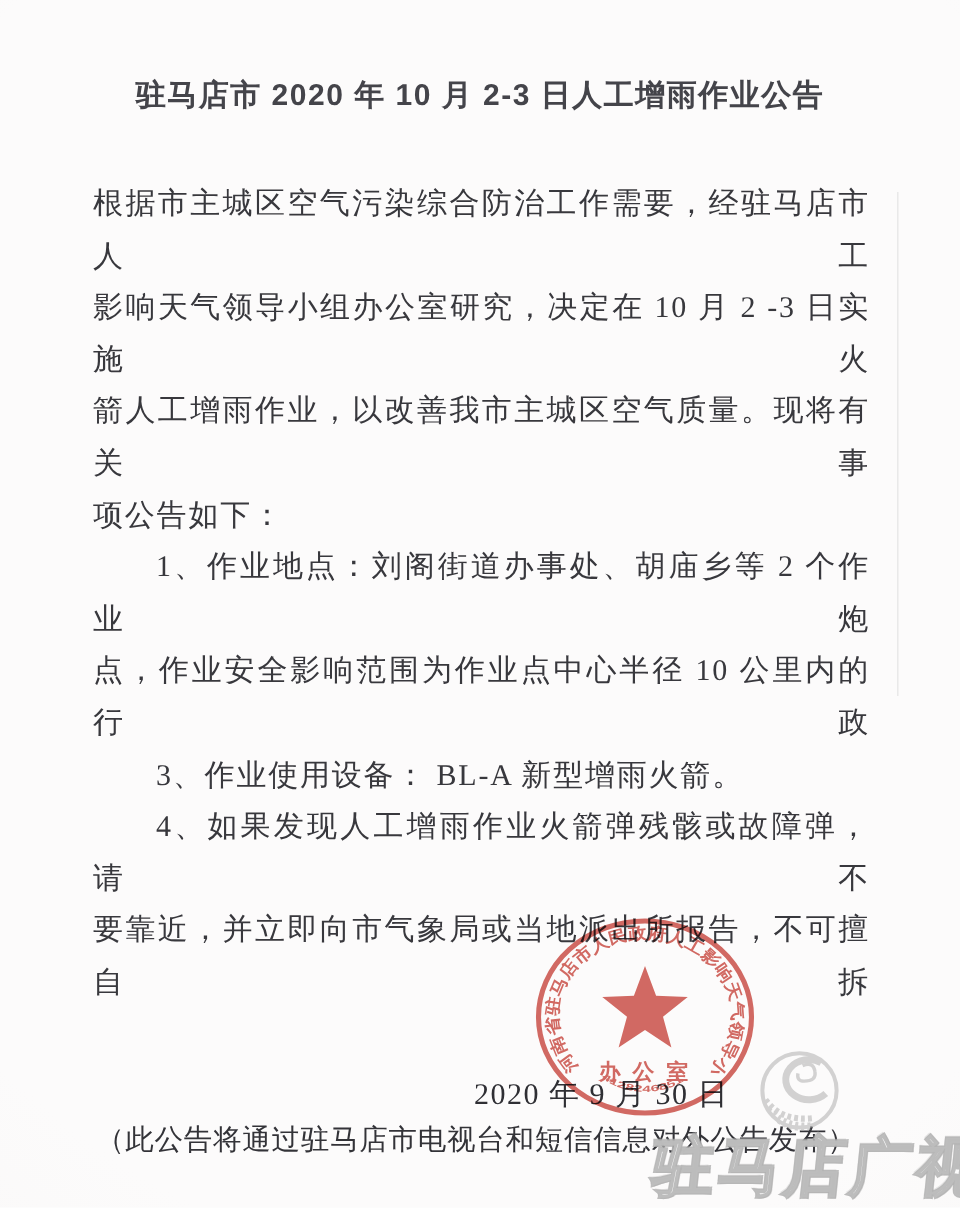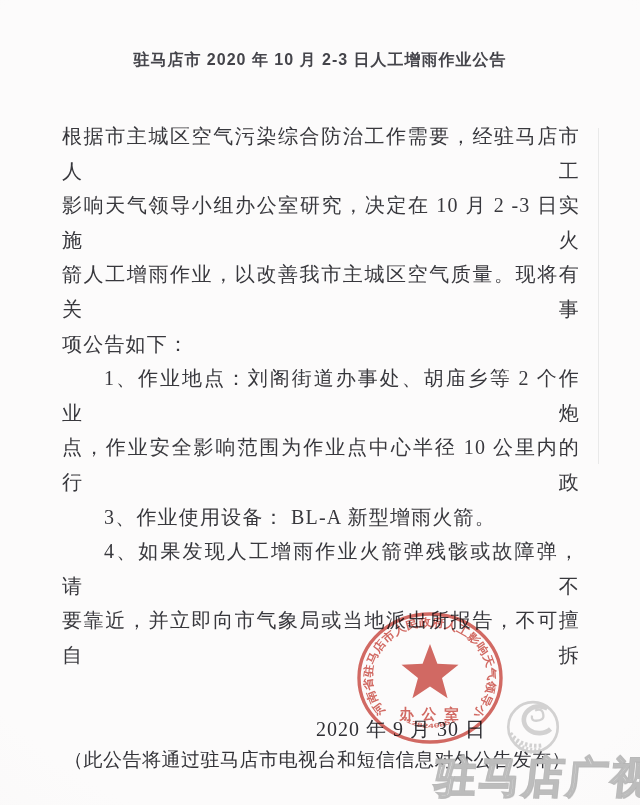--- a/index.html
+++ b/index.html
@@ -10,21 +10,21 @@
       radial-gradient(ellipse 120% 100% at 50% 45%, #fcfbfb 60%, #f6f5f4 100%),
       #fbfafa;
     overflow:hidden;
     font-family:"Liberation Serif","DejaVu Serif",serif;
     color:#38383d;
   }
   .doc-title{
     position:absolute;top:50px;left:40px;width:560px;
     text-align:center;
     font-family:"Liberation Sans","DejaVu Sans",sans-serif;
-    font-weight:700;font-size:16px;letter-spacing:1px;color:#44444a;
+    font-weight:700;font-size:20px;letter-spacing:1px;color:#44444a;
   }
   .body-lines{
     position:absolute;top:119px;left:62px;width:518px;
     font-size:20px;line-height:34.6px;letter-spacing:1.2px;
   }
   .line{white-space:nowrap;}
   .line.just{
     white-space:normal;
     text-align:justify;
     text-align-last:justify;

